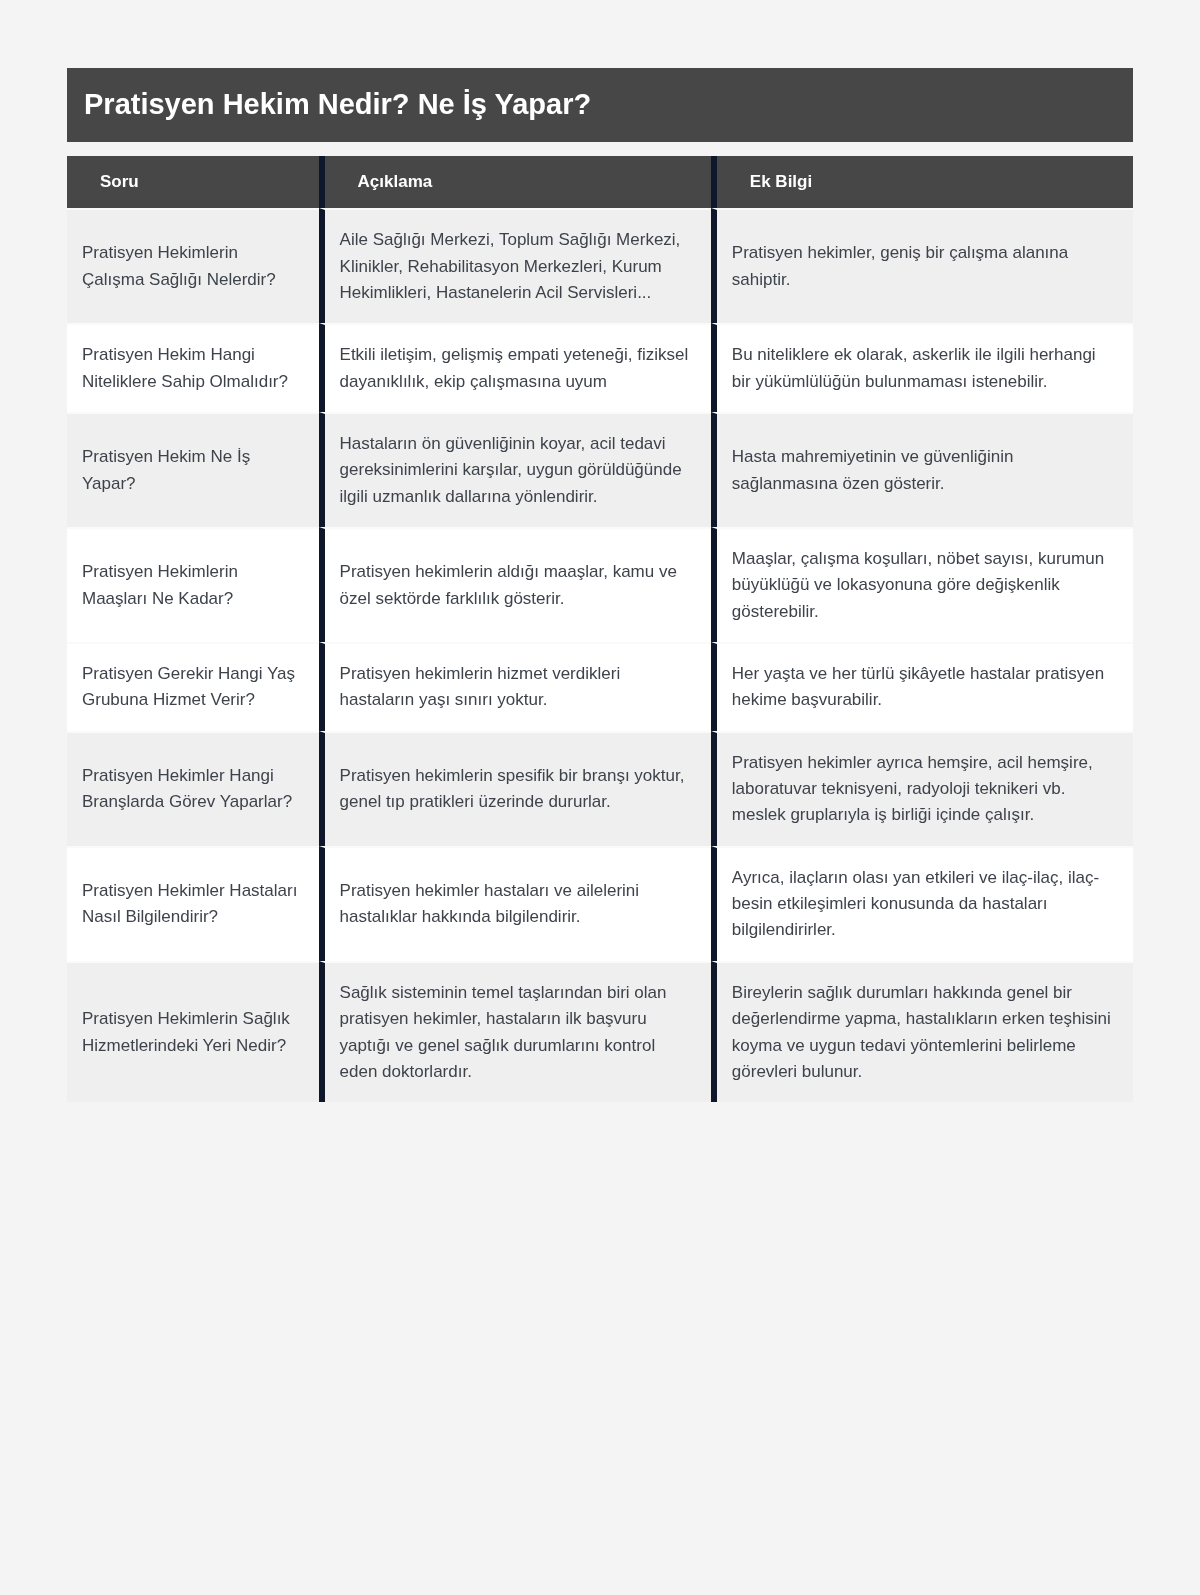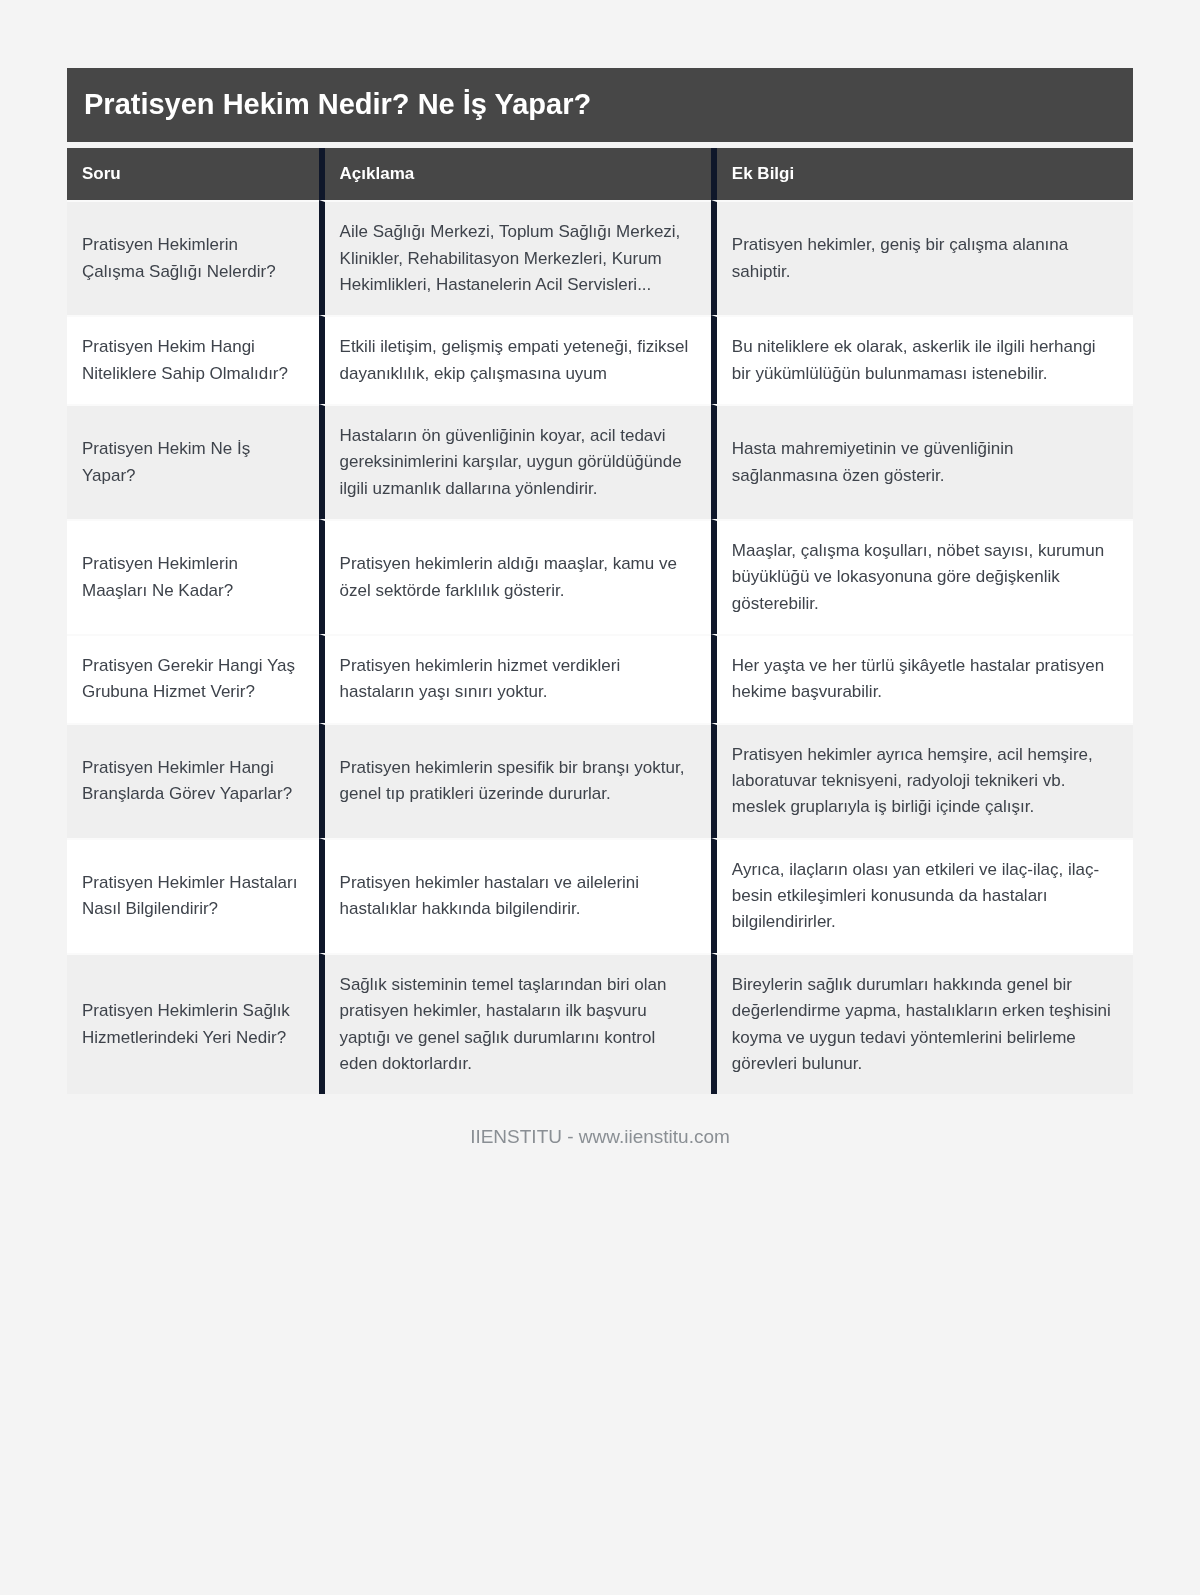--- a/index.html
+++ b/index.html
@@ -22,36 +22,36 @@
     padding-top: 68px;
   }
 
   .title-bar {
     background: #474747;
     color: #ffffff;
     font-size: 29px;
     font-weight: bold;
     line-height: 1.1;
     padding: 21px 17px;
-    margin-bottom: 6px;
+    margin-bottom: 14px;
   }
 
   table.faq {
     width: 100%;
     border-collapse: separate;
     border-spacing: 0;
   }
 
   table.faq th {
     background: #474747;
     color: #ffffff;
     font-size: 17px;
     font-weight: bold;
     text-align: left;
-    padding: 16px 15px;
+    padding: 16px 33px;
     line-height: 1.2;
   }
 
   table.faq th + th,
   table.faq td + td {
     border-left: 6px solid #0f172a;
   }
 
   table.faq tbody td {
     border-top: 2px solid #fafafa;
@@ -137,14 +137,13 @@
         <td>Ayrıca, ilaçların olası yan etkileri ve ilaç-ilaç, ilaç-besin etkileşimleri konusunda da hastaları bilgilendirirler.</td>
       </tr>
       <tr class="row-even">
         <td>Pratisyen Hekimlerin Sağlık Hizmetlerindeki Yeri Nedir?</td>
         <td>Sağlık sisteminin temel taşlarından biri olan pratisyen hekimler, hastaların ilk başvuru yaptığı ve genel sağlık durumlarını kontrol eden doktorlardır.</td>
         <td>Bireylerin sağlık durumları hakkında genel bir değerlendirme yapma, hastalıkların erken teşhisini koyma ve uygun tedavi yöntemlerini belirleme görevleri bulunur.</td>
       </tr>
     </tbody>
   </table>
 
-  <div class="footer">IIENSTITU - www.iienstitu.com</div>
 </div>
 
 </body></html>

